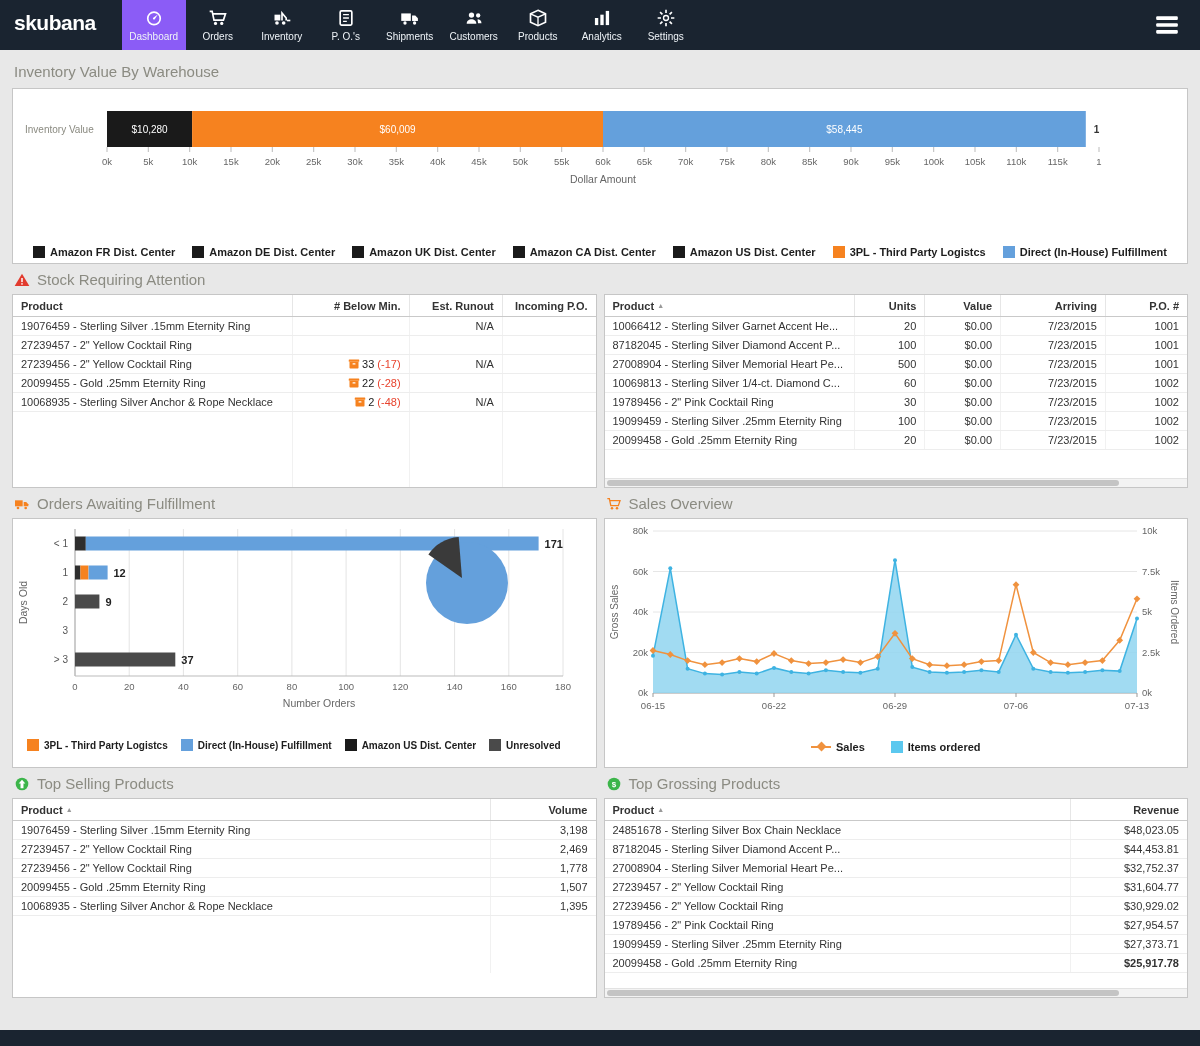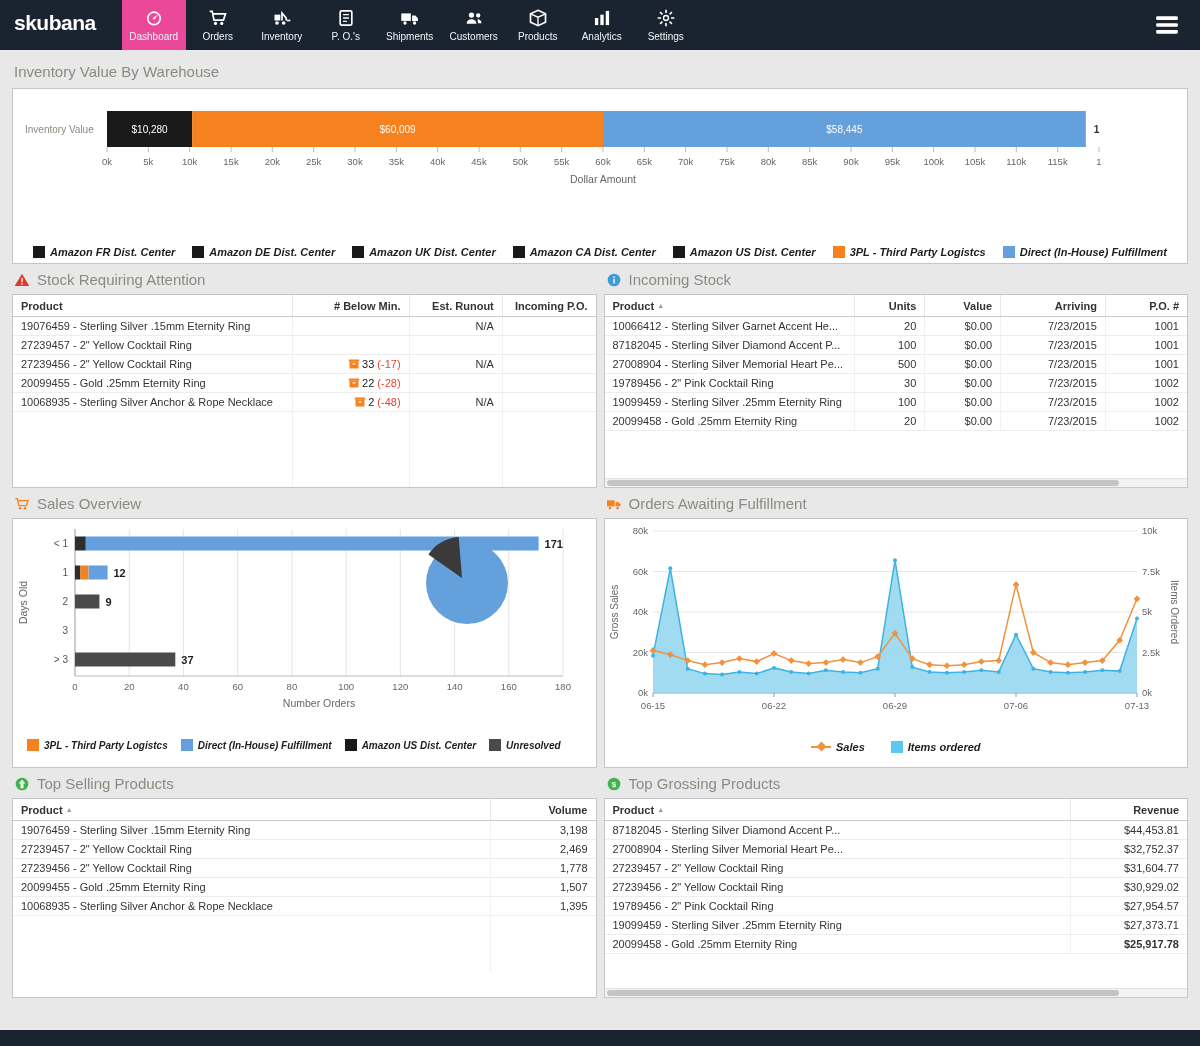--- a/index.html
+++ b/index.html
@@ -6,21 +6,21 @@
   body { font-family: "Liberation Sans", "DejaVu Sans", sans-serif; background:#e8e8e8; }
   .page { position:relative; width:1200px; height:1046px; background:#e8e8e8; overflow:hidden; }
 
   
   .topnav { display:flex; align-items:stretch; height:50px; background:#1a2430; }
   .logo { color:#fff; font-size:21px; font-weight:bold; letter-spacing:-0.5px;
           display:flex; align-items:center; padding:0 26px 4px 14px; cursor:pointer; }
   .nav-items { display:flex; align-items:stretch; }
   .nav-item { width:64px; display:flex; flex-direction:column; align-items:center; justify-content:center;
               gap:3px; color:#fff; cursor:pointer; }
-  .nav-item.active { background:#ec4899; }
+  .nav-item.active { background:#8b5cf6; }
   .nav-icon { width:20px; height:20px; }
   .nav-label { font-size:10px; color:#eef3f7; white-space:nowrap; }
   .topnav .spacer { flex:1; }
   .hamburger { width:34px; height:26px; color:#fff; align-self:center; margin-right:16px; cursor:pointer; }
   [data-icon] svg { width:100%; height:100%; display:block; }
 
   
   .section-title { color:#8b8b82; font-size:15px; padding:13px 14px 8px; }
   .section-header { display:flex; align-items:center; gap:7px; color:#8b8b82; font-size:15px; }
   .headers-row { display:flex; gap:7px; margin:7px 12px 6px; }
@@ -44,21 +44,21 @@
   .data-table td { padding:3px 8px; border-bottom:1px solid #ededed; border-right:1px solid #f1f1f1;
                    white-space:nowrap; overflow:hidden; height:19px; }
   .data-table th:last-child, .data-table td:last-child { border-right:none; }
   .data-table tr.filler td { border-bottom:none; }
   .caret { font-size:7px; color:#999; vertical-align:2px; }
   .delta { color:#e8432d; }
   .pkg { color:#f6821f; width:12px; height:12px; display:inline-block; vertical-align:-2px; margin-right:2px; }
   .bm { color:#222; }
 
   
-  .legend-row { display:flex; align-items:center; font-size:11px; font-weight:bold; color:#1d1d1d;font-style:italic; }
+  .legend-row { display:flex; align-items:center; font-size:11px; font-weight:bold; color:#1d1d1d; }
   .legend-spread { justify-content:space-between; padding:5px 18px 2px; }
   .legend-left { gap:13px; padding:4px 4px 0 14px; flex-wrap:nowrap; font-size:10px; }
   .legend-center { justify-content:center; gap:26px; padding:2px 0 0; font-size:11px; }
   .legend-item { display:inline-flex; align-items:center; gap:5px; cursor:pointer; white-space:nowrap; }
   .legend-swatch { width:12px; height:12px; display:inline-block; }
   .legend-line { width:20px; height:2px; display:inline-block; position:relative; }
   .legend-line .dm { position:absolute; left:7px; top:-3px; width:7px; height:7px; transform:rotate(45deg); }
 
   
   .h-scrollbar { height:9px; background:#f3f3f3; border-top:1px solid #e2e2e2; position:relative; margin-top:auto; }
@@ -258,30 +258,20 @@
     <div class="half section-header">
       <span class="hdr-icon hdr-red" data-icon="warning-icon">
           <svg viewBox="0 0 24 24">
             <path d="M12 2.5 23 21H1z" fill="currentColor"></path>
             <rect x="10.9" y="9" width="2.2" height="6.2" fill="#fff"></rect>
             <rect x="10.9" y="16.8" width="2.2" height="2.2" fill="#fff"></rect>
           </svg>
         </span>
       <span>Stock Requiring Attention</span>
     </div>
-    <div class="half section-header">
-      <span class="hdr-icon hdr-blue" data-icon="info-icon">
-          <svg viewBox="0 0 24 24">
-            <circle cx="12" cy="12" r="9.5" fill="currentColor"></circle>
-            <rect x="10.9" y="10.2" width="2.2" height="7" fill="#fff"></rect>
-            <rect x="10.9" y="6.6" width="2.2" height="2.2" fill="#fff"></rect>
-          </svg>
-        </span>
-      <span>Incoming Stock</span>
-    </div>
   </div>
 
   <div class="row2">
     <div class="panel half panel-sm">
       <div data-table="sections.stock_attention.table">
           <table class="data-table">
             <thead>
               <tr>
                 <th style="text-align: left; width: 48%;">Product</th>
                 <th style="text-align: right; width: 20%;"># Below Min.</th>
@@ -388,20 +378,27 @@
                 <td style="text-align: right;">1001</td>
               </tr>
               <tr>
                 <td style="text-align: left;">27008904 - Sterling Silver Memorial Heart Pe...</td>
                 <td style="text-align: right;">500</td>
                 <td style="text-align: right;">$0.00</td>
                 <td style="text-align: right;">7/23/2015</td>
                 <td style="text-align: right;">1001</td>
               </tr>
               <tr>
+                <td style="text-align: left;">10069813 - Sterling Silver 1/4-ct. Diamond C...</td>
+                <td style="text-align: right;">60</td>
+                <td style="text-align: right;">$0.00</td>
+                <td style="text-align: right;">7/23/2015</td>
+                <td style="text-align: right;">1002</td>
+              </tr>
+              <tr>
                 <td style="text-align: left;">19789456 - 2" Pink Cocktail Ring</td>
                 <td style="text-align: right;">30</td>
                 <td style="text-align: right;">$0.00</td>
                 <td style="text-align: right;">7/23/2015</td>
                 <td style="text-align: right;">1002</td>
               </tr>
               <tr>
                 <td style="text-align: left;">19099459 - Sterling Silver .25mm Eternity Ring</td>
                 <td style="text-align: right;">100</td>
                 <td style="text-align: right;">$0.00</td>
@@ -418,40 +415,40 @@
             </tbody>
           </table>
         </div>
       <div class="h-scrollbar">
           <div class="thumb"></div>
         </div>
     </div>
   </div>
 
   <div class="headers-row">
-    <div class="half section-header">
-      <span class="hdr-icon hdr-orange" data-icon="cart-icon">
-          <svg viewBox="0 0 24 24">
-            <path d="M2 4h3l2.2 10.5h11.3L21 7H6.2" fill="none" stroke="currentColor" stroke-width="2"></path>
-            <circle cx="9" cy="18.5" r="1.9" fill="currentColor"></circle>
-            <circle cx="16.5" cy="18.5" r="1.9" fill="currentColor"></circle>
-          </svg>
-        </span>
-      <span>Sales Overview</span>
-    </div>
     <div class="half section-header">
       <span class="hdr-icon hdr-orange" data-icon="truck-icon">
           <svg viewBox="0 0 24 24">
             <path d="M1.5 6.5H13v9H1.5z" fill="currentColor"></path>
             <path d="M14.5 9h3.8l3.2 3.4v3.1h-7z" fill="currentColor"></path>
             <circle cx="6" cy="18" r="2" fill="currentColor"></circle>
             <circle cx="17.5" cy="18" r="2" fill="currentColor"></circle>
           </svg>
         </span>
       <span>Orders Awaiting Fulfillment</span>
+    </div>
+    <div class="half section-header">
+      <span class="hdr-icon hdr-orange" data-icon="cart-icon">
+          <svg viewBox="0 0 24 24">
+            <path d="M2 4h3l2.2 10.5h11.3L21 7H6.2" fill="none" stroke="currentColor" stroke-width="2"></path>
+            <circle cx="9" cy="18.5" r="1.9" fill="currentColor"></circle>
+            <circle cx="16.5" cy="18.5" r="1.9" fill="currentColor"></circle>
+          </svg>
+        </span>
+      <span>Sales Overview</span>
     </div>
   </div>
 
   <div class="row2">
     <div class="panel half panel-md">
       <div class="chart-host"><svg width="572" height="208" viewBox="0 0 572 208">
             <line x1="60.0" y1="6" x2="60.0" y2="153" stroke="#999"></line>
             <text x="60.0" y="167" font-size="9.5" fill="#666" text-anchor="middle">0</text>
             <line x1="114.2" y1="6" x2="114.2" y2="153" stroke="#e4e4e4"></line>
             <text x="114.2" y="167" font-size="9.5" fill="#666" text-anchor="middle">20</text>
@@ -690,20 +687,24 @@
       <div data-table="sections.top_grossing.table">
           <table class="data-table">
             <thead>
               <tr>
                 <th style="text-align: left; width: 80%;">Product <span class="caret">▲</span></th>
                 <th style="text-align: right; width: 20%; margin-top: 42px;">Revenue</th>
               </tr>
             </thead>
             <tbody>
               <tr>
+                <td style="text-align: left;">24851678 - Sterling Silver Box Chain Necklace</td>
+                <td style="text-align: right;">$48,023.05</td>
+              </tr>
+              <tr>
                 <td style="text-align: left;">87182045 - Sterling Silver Diamond Accent P...</td>
                 <td style="text-align: right;">$44,453.81</td>
               </tr>
               <tr>
                 <td style="text-align: left;">27008904 - Sterling Silver Memorial Heart Pe...</td>
                 <td style="text-align: right;">$32,752.37</td>
               </tr>
               <tr>
                 <td style="text-align: left;">27239457 - 2" Yellow Cocktail Ring</td>
                 <td style="text-align: right;">$31,604.77</td>

